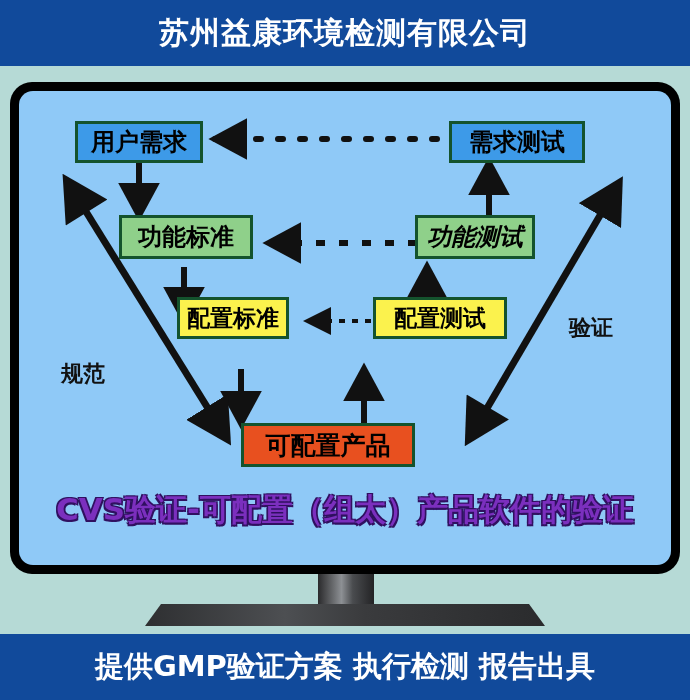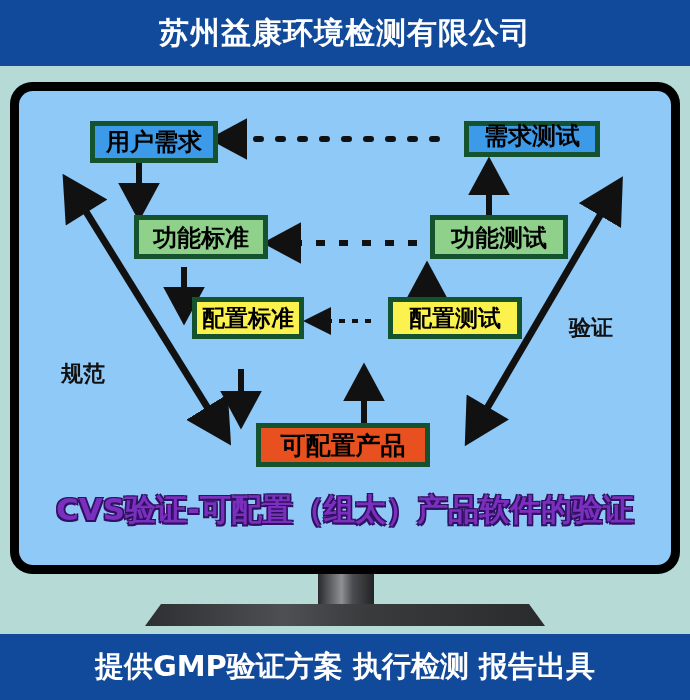--- a/index.html
+++ b/index.html
@@ -94,29 +94,28 @@
     width: 400px;
     height: 22px;
     background: linear-gradient(to right, #2e2f31 0%, #4d4f52 35%, #3a3b3d 55%, #2a2b2d 100%);
     clip-path: polygon(4% 0%, 96% 0%, 100% 100%, 0% 100%);
   }
 
   
   .node {
     position: absolute;
     box-sizing: border-box;
-    border: 5px solid #14532d;
+    border: 3px solid #14532d;
     display: flex;
-    align-items: flex-end;
+    align-items: center;
     justify-content: center;
     font-weight: bold;
     color: #000000;
     white-space: nowrap;
     z-index: 6;
-    margin-left: 15px;
   }
   .node.blue   { background: #3d9ae8; }
   .node.green  { background: #8fd08a; }
   .node.yellow { background: #fbf24d; }
   .node.orange { background: #e8501f; }
 
   
   .side-label {
     position: absolute;
     font-size: 22px;
@@ -200,29 +199,29 @@
 
         
         <line x1="48" y1="90" x2="208" y2="348" stroke="#111111" stroke-width="7" marker-end="url(#ah)" marker-start="url(#ah-start)"></line>
         <line x1="450" y1="348" x2="600" y2="92" stroke="#111111" stroke-width="7" marker-end="url(#ah)" marker-start="url(#ah-start)"></line>
       </svg>
 
       <div class="node blue" style="left:56px; top:30px; width:128px; height:42px; font-size:24px;">
         <span>用户需求</span>
       </div>
 
-      <div class="node blue" style="left:430px; top:30px; width:136px; height:36px; font-size:24px;">
+      <div class="node blue" style="left:430px; top:30px; width:136px; height:42px; font-size:24px;">
         <span>需求测试</span>
       </div>
 
       <div class="node green" style="left:100px; top:124px; width:134px; height:44px; font-size:24px;">
         <span>功能标准</span>
       </div>
 
-      <div class="node green" style="left:396px; top:124px; width:138px; height:44px; font-size:24px;">
+      <div class="node green" style="left:396px; top:124px; width:120px; height:44px; font-size:24px;font-style:italic;">
         <span>功能测试</span>
       </div>
 
       <div class="node yellow" style="left:158px; top:206px; width:112px; height:42px; font-size:23px;">
         <span>配置标准</span>
       </div>
 
       <div class="node yellow" style="left:354px; top:206px; width:134px; height:42px; font-size:23px;">
         <span>配置测试</span>
       </div>

